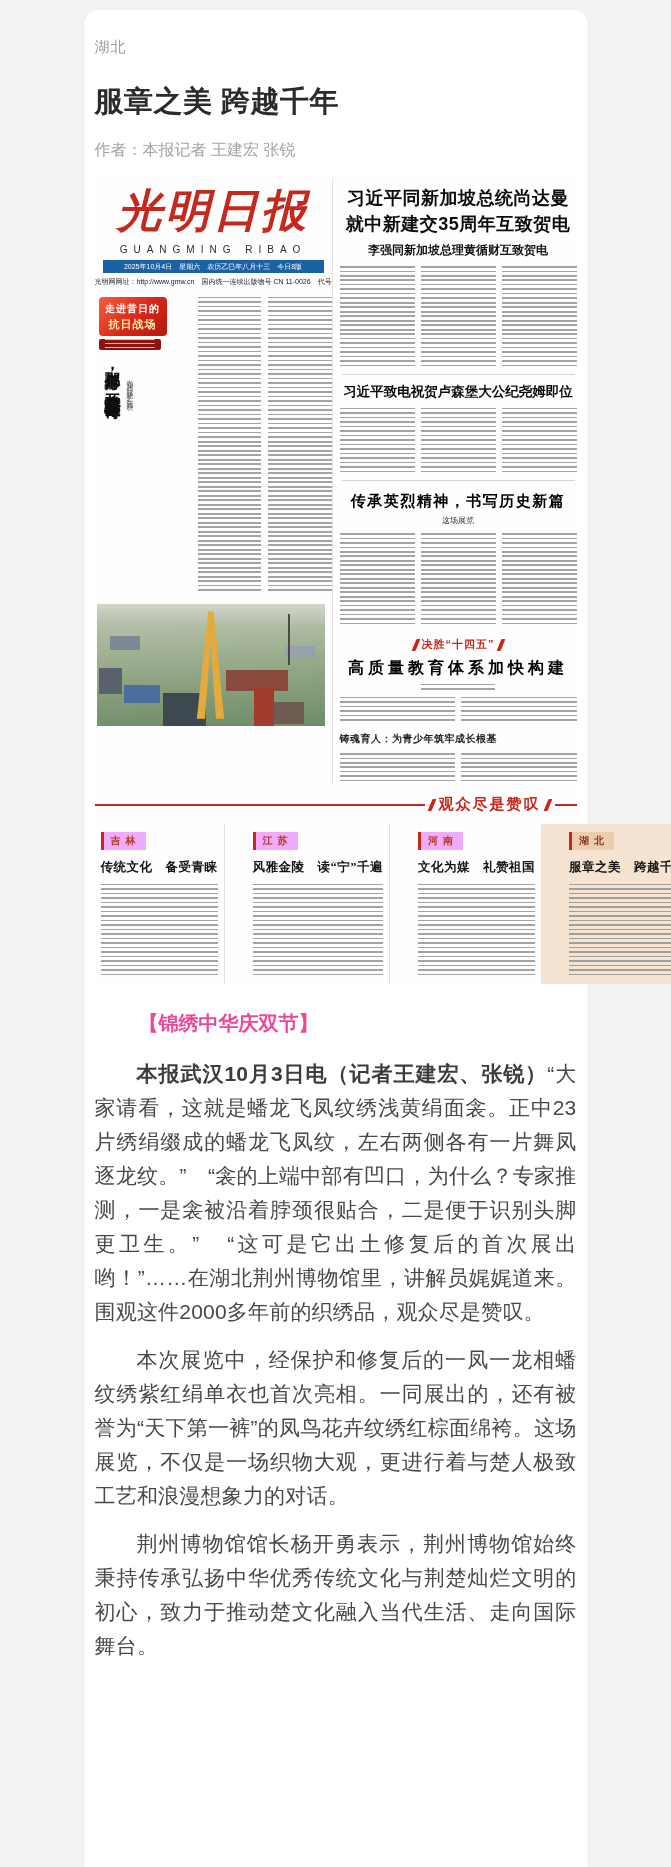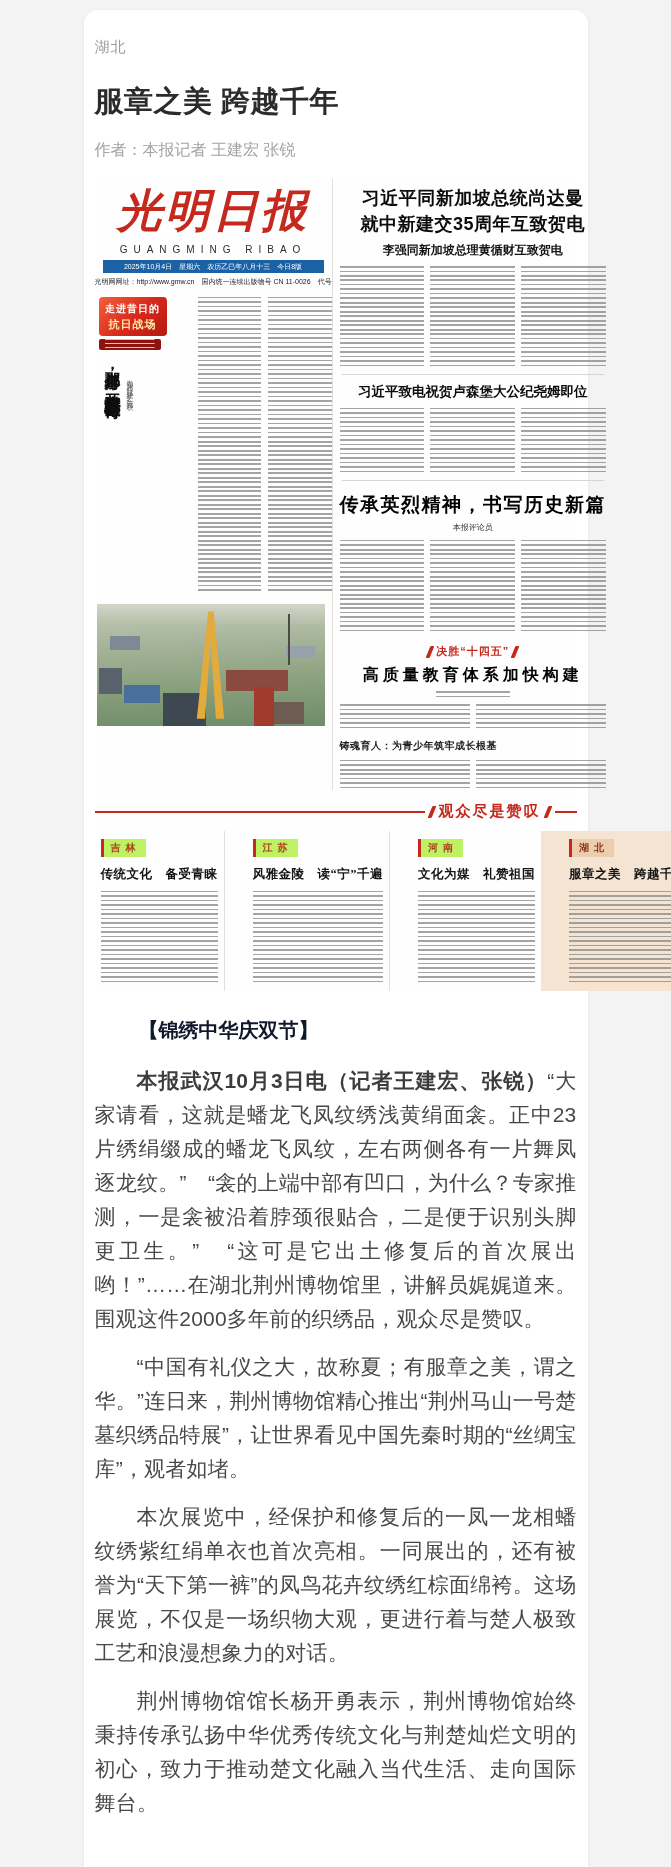--- a/index.html
+++ b/index.html
@@ -82,22 +82,22 @@
   .h1{
     font-size:18px;font-weight:800;line-height:26px;
     text-align:center;color:#0c0c0c;letter-spacing:.5px;white-space:nowrap;
   }
   .hsub{font-size:12px;font-weight:700;text-align:center;margin-top:5px;color:#111;}
   .cols{display:flex;gap:6px;margin-top:7px;}
   .cols>div{flex:1;}
   .secline{border:none;border-top:1px solid #d8d5d0;margin:8px 2px 0 2px;}
   .h2{font-size:13.5px;font-weight:800;text-align:center;color:#0c0c0c;margin-top:8px;white-space:nowrap;}
   .h3{
-    font-family:Liberation Serif, serif;font-size:19px;font-weight:700;
-    text-align:right;color:#000;letter-spacing:1.5px;margin-top:11px;white-space:nowrap;
+    font-family:Liberation Serif, serif;font-size:15px;font-weight:700;
+    text-align:center;color:#000;letter-spacing:1.5px;margin-top:11px;white-space:nowrap;
   }
   .h3-by{font-size:8px;color:#333;text-align:center;margin-top:4px;}
   .edu-badge{display:flex;align-items:center;justify-content:center;gap:4px;margin-top:12px;}
   .slash{width:4px;height:12px;background:#c5281c;transform:skewX(-22deg);border-radius:1px;}
   .edu-badge-text{color:#c5281c;font-size:11px;font-weight:800;letter-spacing:1px;}
   .edu-h{
     font-family:"Liberation Serif",serif;font-size:16px;font-weight:700;
     letter-spacing:4px;text-align:center;color:#000;margin-top:6px;white-space:nowrap;
   }
   .edu-by{width:74px;height:6px;margin:5px auto 0 auto;}
@@ -109,31 +109,31 @@
   .banner{display:flex;align-items:center;margin-top:12px;gap:5px;}
   .bline{height:2px;background:#c5281c;}
   .bl-left{flex:3;}
   .bl-right{flex:0 0 22px;}
   .banner-text{color:#c5281c;font-size:15px;font-weight:800;letter-spacing:2px;white-space:nowrap;}
   .rcols{display:flex;margin-top:10px;}
   .rcol{flex:1;padding:6px 6px 8px 6px;box-sizing:border-box;}
   .rcol + .rcol{border-left:1px solid #e3e0dc;padding-left:28px;}
   .rcol.highlight{background:#f6e4d2;border-left:none;}
   .prov{
-    display:inline-block;border-left:3px solid #c5281c;background:#bef264;
+    display:inline-block;border-left:3px solid #c5281c;background:#f0abfc;
     color:#b03a1e;font-family:"Liberation Serif",serif;font-weight:700;
     font-size:10px;letter-spacing:5px;padding:2px 5px 2px 7px;
   }
   .rcol.highlight .prov{background:#ecceae;color:#8a3417;}
   .rhead{
     font-family:"Liberation Serif",serif;font-weight:700;font-size:12.5px;
     color:#141414;letter-spacing:.5px;margin:9px 0 8px 0;white-space:nowrap;text-align:center;
   }
   
-  .section-tag{margin-top:26px;padding-left:44px;font-size:20px;font-weight:700;color:#0f172a;}
+  .section-tag{margin-top:26px;padding-left:44px;font-size:20px;font-weight:700;color:#ec4899;}
   .body-text{margin-top:20px;}
   .body-text p{
     margin:0 0 14px 0;font-size:21px;line-height:34px;color:#484848;
     text-align:justify;text-indent:2em;letter-spacing:.2px;
   }
   .body-text .lead{font-weight:700;color:#3c3c3c;}
 </style>
 </head>
 <body>
 
@@ -196,21 +196,21 @@
         </div>
         <hr class="secline">
         <div class="h2">习近平致电祝贺卢森堡大公纪尧姆即位</div>
         <div class="cols">
           <div class="mt" style="height:64px;"></div>
           <div class="mt" style="height:64px;"></div>
           <div class="mt" style="height:64px;"></div>
         </div>
         <hr class="secline">
         <div class="h3">传承英烈精神，书写历史新篇</div>
-        <div class="h3-by">本报评论员</div>
+        <div class="h3-by">这场展览</div>
         <div class="cols">
           <div class="mt" style="height:92px;"></div>
           <div class="mt" style="height:92px;"></div>
           <div class="mt" style="height:92px;"></div>
         </div>
         <div class="edu-badge">
           <span class="slash"></span>
           <span class="edu-badge-text">决胜“十四五”</span>
           <span class="slash"></span>
         </div>
@@ -257,18 +257,17 @@
         <div class="rhead">服章之美　跨越千年</div>
         <div class="mt" style="height:92px;"></div>
       </div>
     </div>
   </div>
 
   <div class="section-tag">【锦绣中华庆双节】</div>
 
   <div class="body-text">
     <p><span class="lead">本报武汉10月3日电（记者王建宏、张锐）</span><span>“大家请看，这就是蟠龙飞凤纹绣浅黄绢面衾。正中23片绣绢缀成的蟠龙飞凤纹，左右两侧各有一片舞凤逐龙纹。”　“衾的上端中部有凹口，为什么？专家推测，一是衾被沿着脖颈很贴合，二是便于识别头脚更卫生。”　“这可是它出土修复后的首次展出哟！”……在湖北荆州博物馆里，讲解员娓娓道来。围观这件2000多年前的织绣品，观众尽是赞叹。</span></p>
-    <p>“中国有礼仪之大，故称夏；有服章之美，谓之华。”连日来，荆州博物馆精心推出“荆州马山一号楚墓织绣品特展”，让世界看见中国先秦时期的“丝绸宝库”，观者如堵。</p>
     <p>本次展览中，经保护和修复后的一凤一龙相蟠纹绣紫红绢单衣也首次亮相。一同展出的，还有被誉为“天下第一裤”的凤鸟花卉纹绣红棕面绵袴。这场展览，不仅是一场织物大观，更进行着与楚人极致工艺和浪漫想象力的对话。</p>
     <p>荆州博物馆馆长杨开勇表示，荆州博物馆始终秉持传承弘扬中华优秀传统文化与荆楚灿烂文明的初心，致力于推动楚文化融入当代生活、走向国际舞台。</p>
   </div>
 
 </div>
 
 </body></html>

